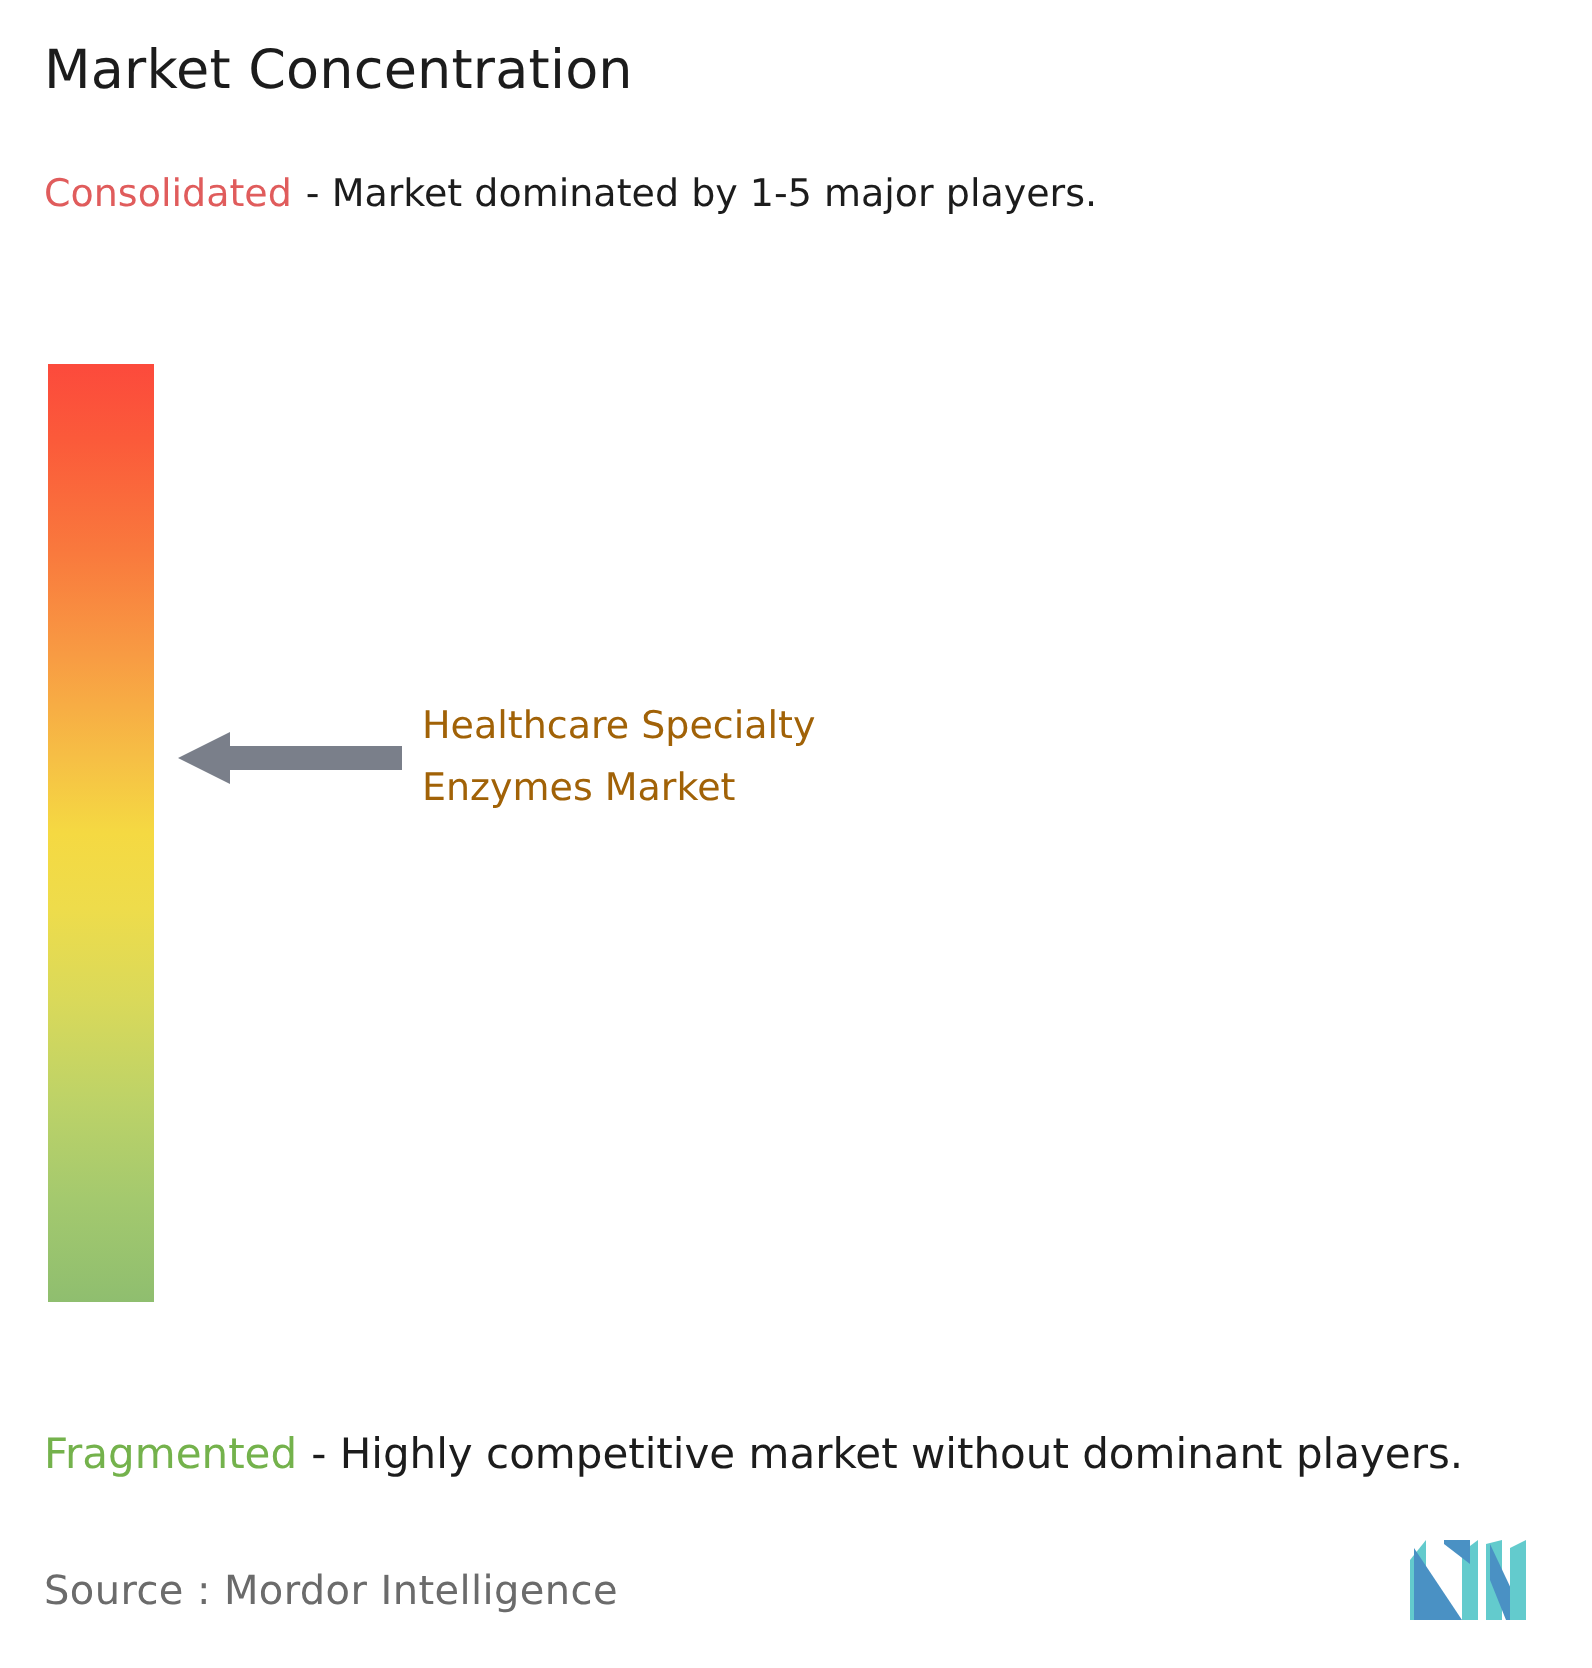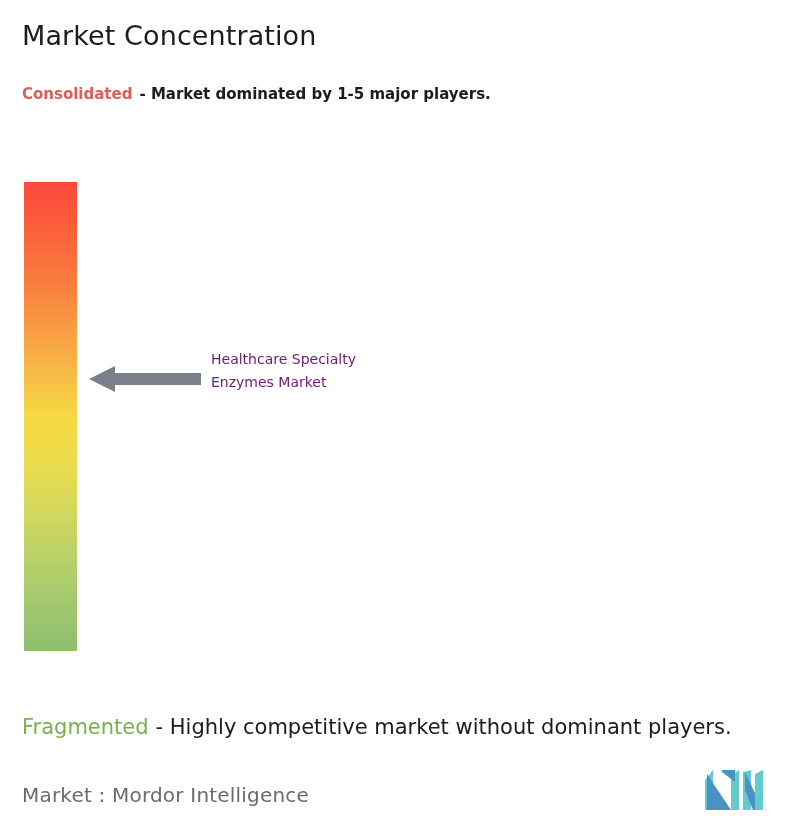--- a/index.html
+++ b/index.html
@@ -28,24 +28,24 @@
     line-height: 1.2;
     white-space: nowrap;
   }
 
   
   .caption-top {
     position: absolute;
     left: 22px;
     top: 84px;
     width: 752px;
-    font-size: 15px;
+    font-size: 19px;
     line-height: 1.42;
     color: #1c1c1c;
-    font-weight: 700;
+    font-weight: 400;
   }
   .kw-consolidated {
     color: #e05c5c;
   }
   .kw-fragmented {
     color: #74b24c;
   }
   .caption-gap {
     display: inline-block;
     width: 7px;
@@ -79,23 +79,23 @@
     position: absolute;
     left: 89px;
     top: 364px;
     width: 112px;
     height: 30px;
   }
   .annotation-label {
     position: absolute;
     left: 211px;
     top: 348px;
-    font-size: 14px;
+    font-size: 19px;
     line-height: 1.62;
-    color: #701a75;
+    color: #a16207;
     white-space: pre-line;
   }
 
   
   .caption-bottom {
     position: absolute;
     left: 22px;
     top: 686px;
     width: 768px;
     font-size: 21px;
@@ -140,21 +140,21 @@
   </svg>
 </div>
 
 <div class="annotation-label">Healthcare Specialty
 Enzymes Market</div>
 
 <div class="caption-bottom">
   <span class="kw-fragmented">Fragmented</span><span class="caption-gap"></span><span>- Highly competitive market without dominant players.</span>
 </div>
 
-<div class="source-text">Market :  Mordor Intelligence</div>
+<div class="source-text">Source :  Mordor Intelligence</div>
 
 <div class="brand-logo">
   <svg width="58" height="40" viewBox="0 0 58 40" xmlns="http://www.w3.org/2000/svg">
 
     <polygon points="0,40 0,10 8,0 8,40" fill="#63cbcd"></polygon>
 
     <polygon points="2,40 2,4 26,40 14,40" fill="#4a91c4"></polygon>
 
     <polygon points="26,40 26,6 34,0 34,40" fill="#63cbcd"></polygon>
     <polygon points="17,0 30,0 30,12 17,2" fill="#4a91c4"></polygon>

